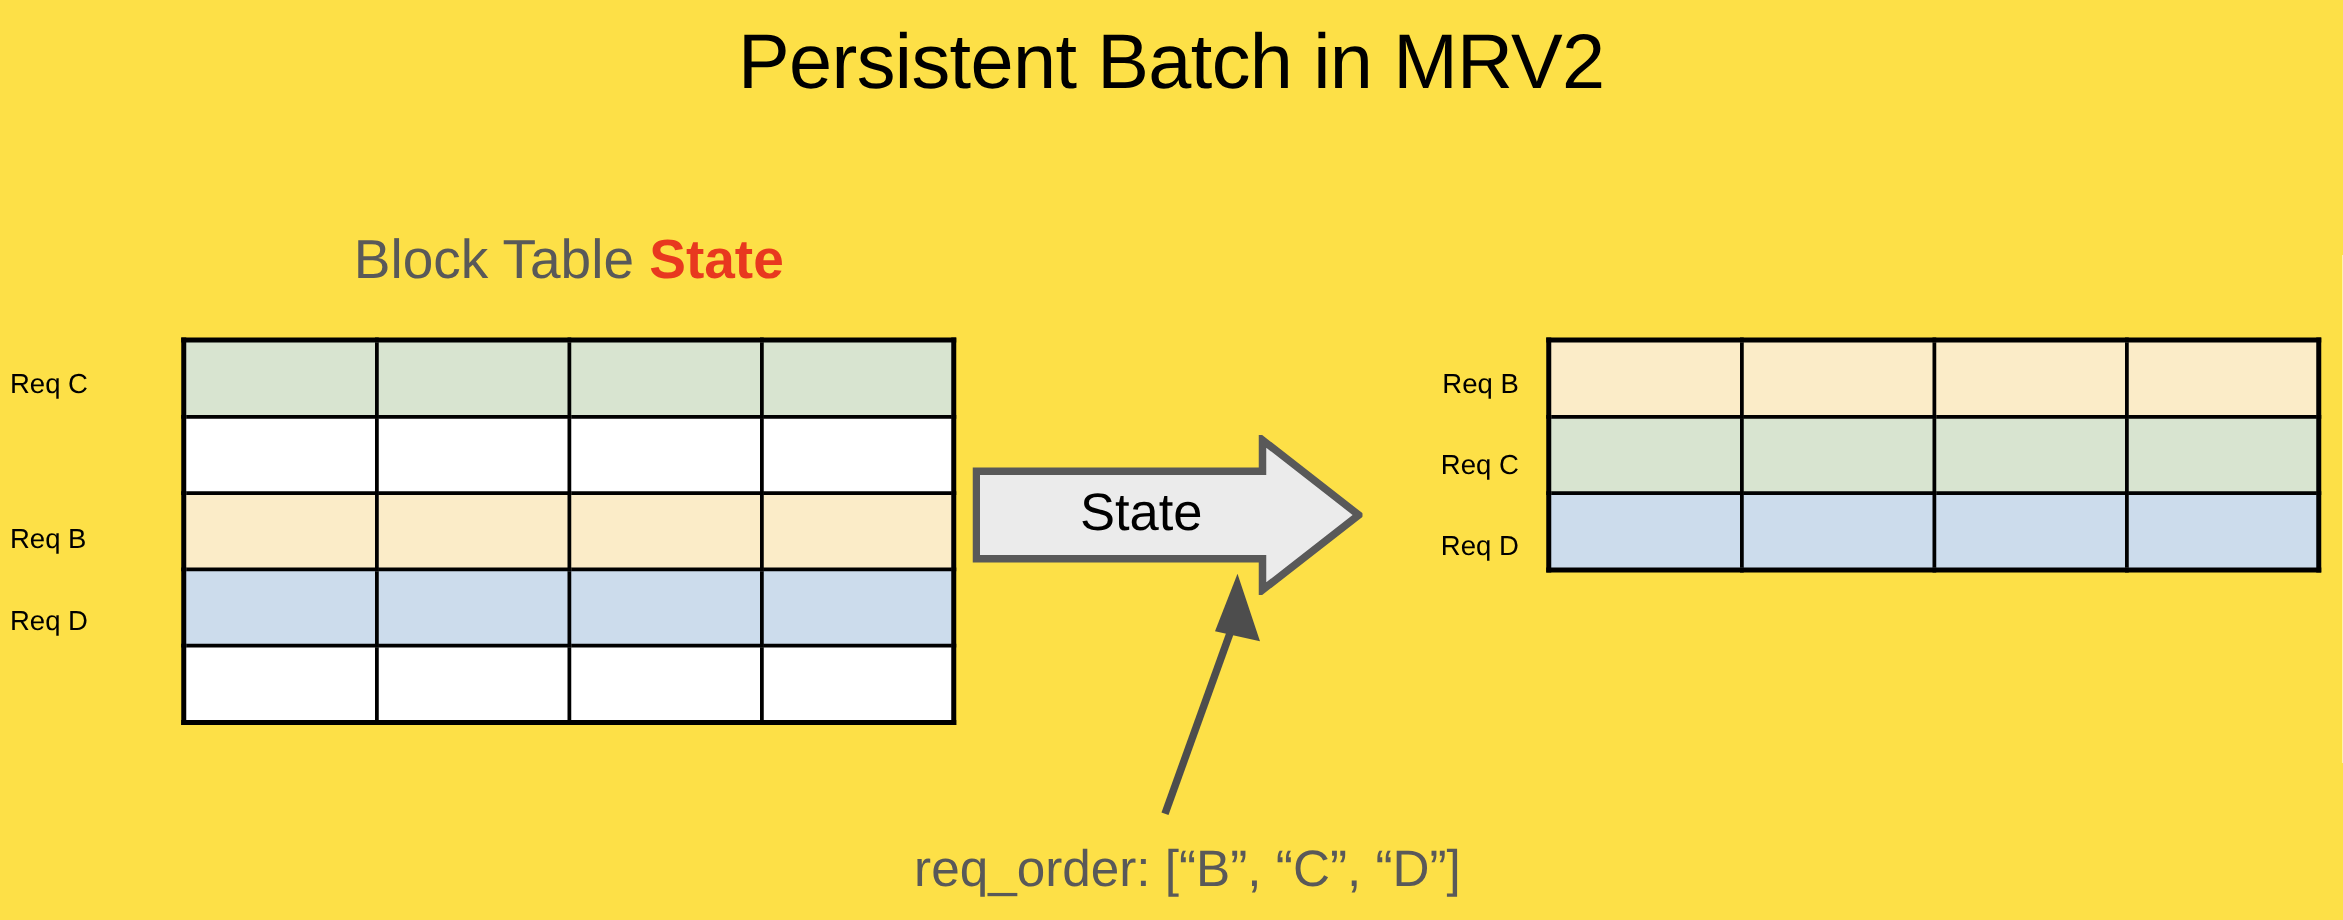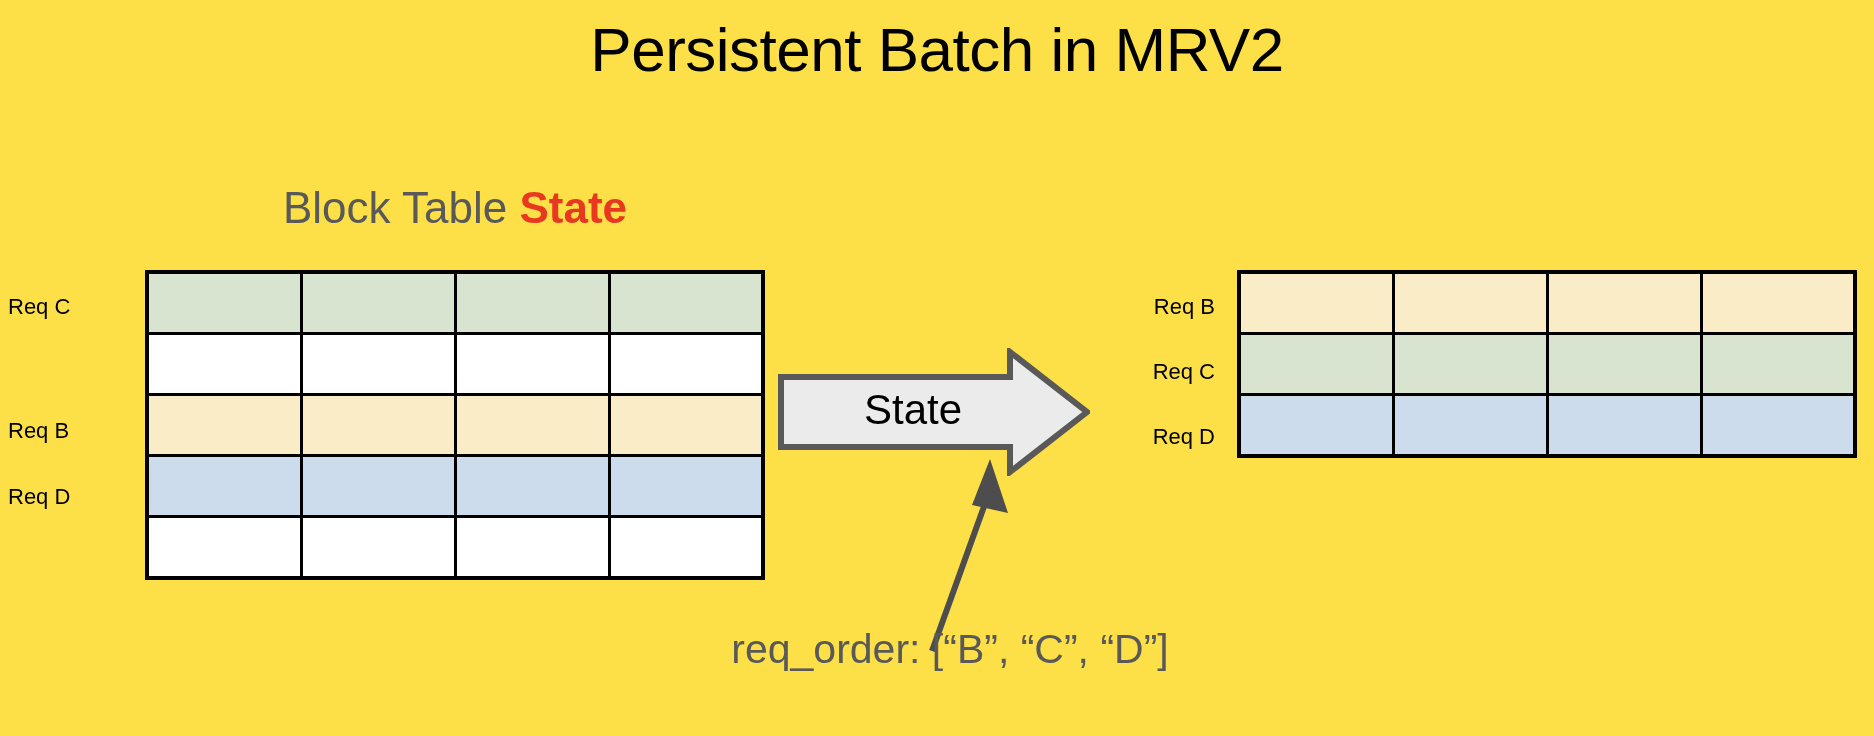--- a/index.html
+++ b/index.html
@@ -101,21 +101,21 @@
   #req-order-arrow {
     position: absolute;
     left: 900px;
     top: 455px;
     width: 130px;
     height: 200px;
   }
   #req-order-text {
     position: absolute;
     left: 500px;
-    top: 624px;
+    top: 670px;
     width: 900px;
     text-align: center;
     font-size: 41px;
     line-height: 50px;
     color: #595959;
     white-space: nowrap;
   }
 </style>
 </head>
 <body>

